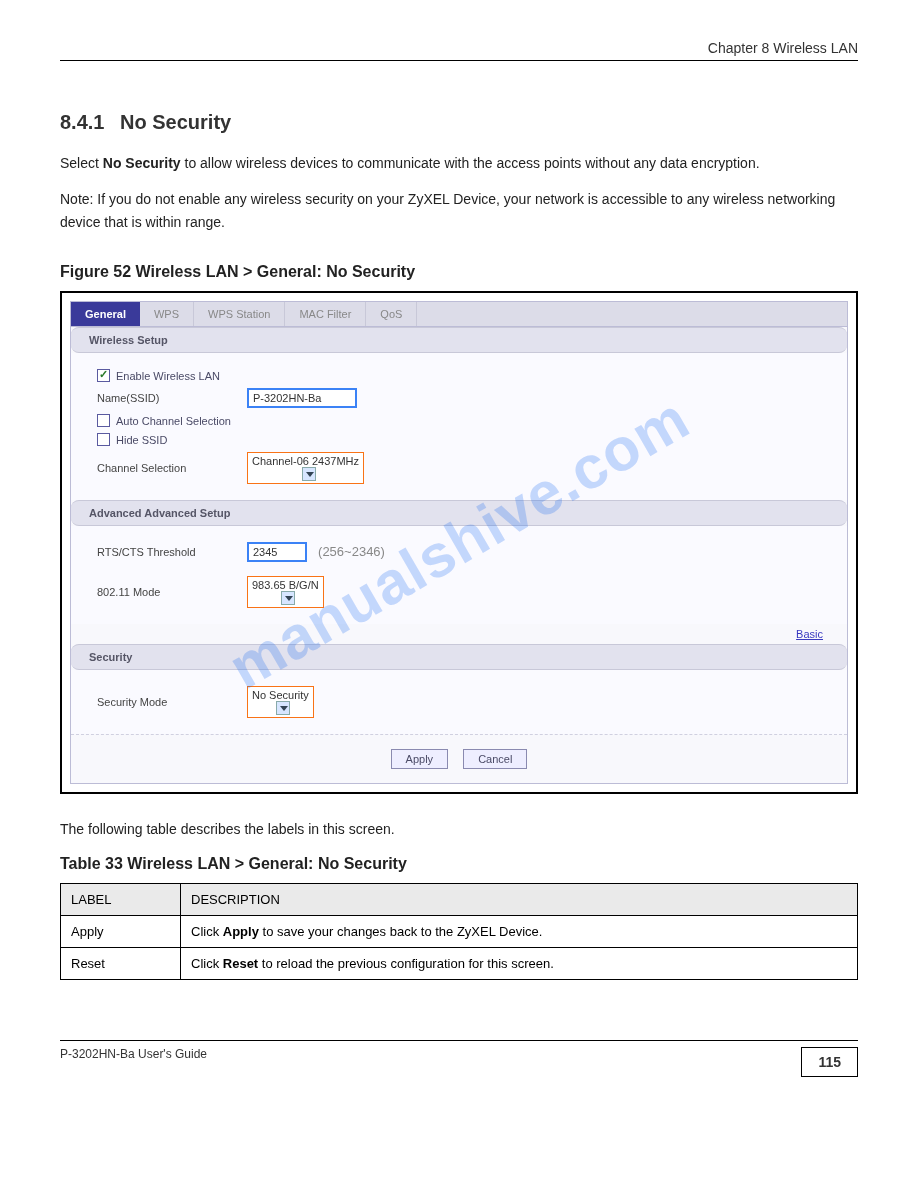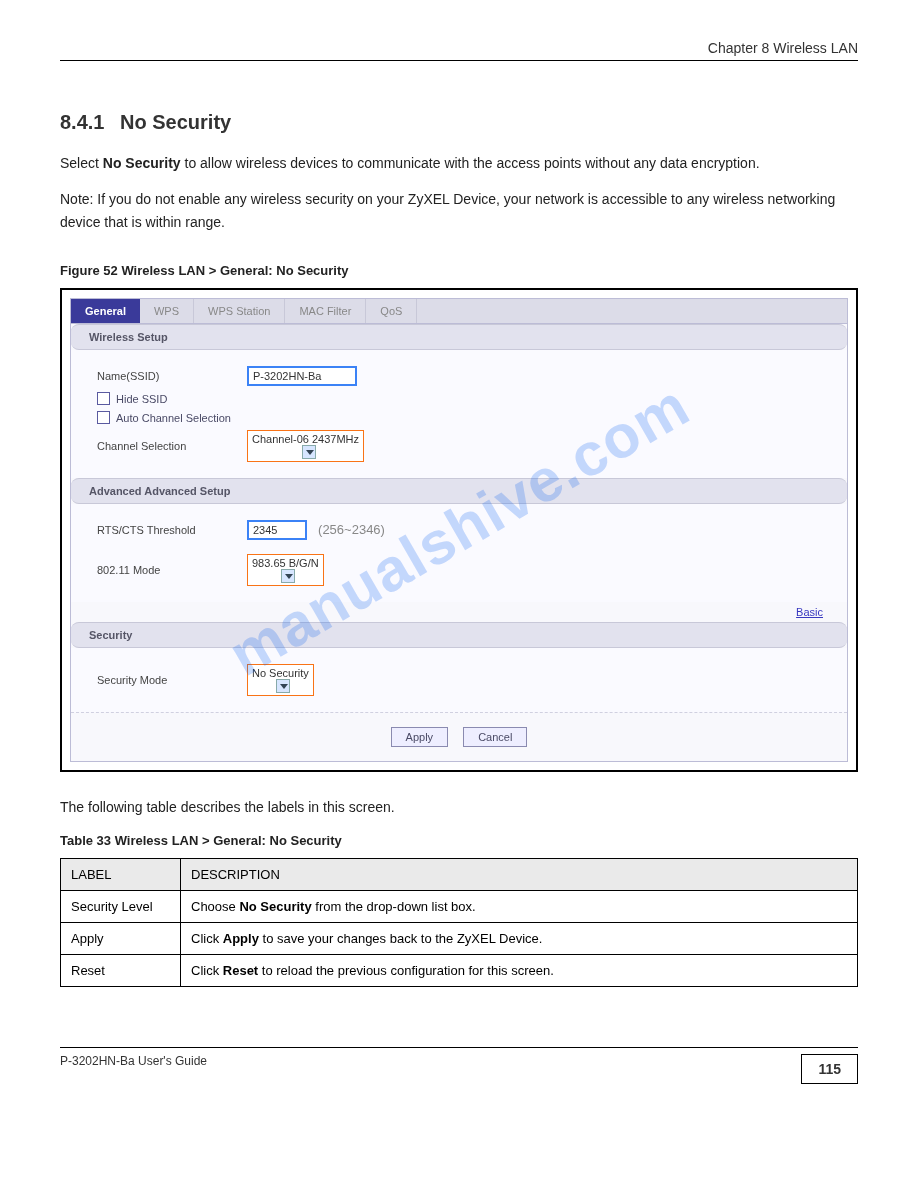--- a/index.html
+++ b/index.html
@@ -2,21 +2,21 @@
 <html><head>
 <meta charset="utf-8">
 <style>
   * { box-sizing: border-box; margin: 0; padding: 0; }
   body { background: #fff; font-family: Arial, sans-serif; width: 918px; margin: 0 auto; padding: 40px 60px; position: relative; }
   .page-rule { border: none; border-top: 1.5px solid #000; margin-bottom: 50px; }
   .heading { font-size: 20px; color: #333; margin-bottom: 18px; }
   .heading .num { font-weight: bold; margin-right: 10px; }
   .body-text { font-size: 14px; color: #222; line-height: 1.6; margin-bottom: 14px; }
   .body-text strong { font-weight: bold; }
-  .figure-caption { font-size: 13px; font-weight: bold; color: #222; margin: 30px 0 10px 0; }
+  .figure-caption { font-size: 16px; font-weight: bold; color: #222; margin: 30px 0 10px 0; }
 
   
   .panel { border: 2px solid #000; padding: 8px; background: #fff; position: relative; overflow: hidden; }
   .panel-inner { border: 1px solid #bcbcd6; background: #f8f8fc; font-size: 11px; color: #4a4a66; }
   .tabs { display: flex; background: #dcdce8; border-bottom: 1px solid #bcbcd6; }
   .tab { padding: 6px 14px; color: #888; font-size: 11px; border-right: 1px solid #c8c8d8; cursor: pointer; }
   .tab.active { background: #3a3a9a; color: #fff; font-weight: bold; border: none; }
   .section-header { background: #e2e2ee; color: #556; font-weight: bold; padding: 6px 18px; font-size: 11px; border-top: 1px solid #c8c8d8; border-bottom: 1px solid #c8c8d8; border-radius: 8px; }
   .section-body { padding: 10px 26px; background: #fafaff; }
   .form-row { display: flex; align-items: center; margin: 6px 0; }
@@ -71,30 +71,34 @@
       <div class="tab active">General</div>
       <div class="tab">WPS</div>
       <div class="tab">WPS Station</div>
       <div class="tab">MAC Filter</div>
       <div class="tab">QoS</div>
     </div>
 
     <div class="section-header">Wireless Setup</div>
     <div class="section-body">
       <div class="form-row">
+        <span class="checkbox checked"></span>
+        <span>Enable Wireless LAN</span>
+      </div>
+      <div class="form-row">
         <span class="lbl">Name(SSID)</span>
         <span class="ctrl"><input class="text-input" value="P-3202HN-Ba" style=""></span>
       </div>
       <div class="form-row">
         <span class="checkbox"></span>
-        <span>Hide SSID</span>
+        <span>Auto Channel Selection</span>
       </div>
       <div class="form-row">
         <span class="checkbox"></span>
-        <span>Auto Channel Selection</span>
+        <span>Hide SSID</span>
       </div>
       <div class="form-row">
         <span class="lbl">Channel Selection</span>
         <span class="ctrl"><span class="select">
               <span>Channel-06 2437MHz</span>
               <span class="sel-arrow"></span>
             </span></span>
       </div>
     </div>
 
@@ -139,24 +143,20 @@
 
 <table class="desc-table">
   <thead>
     <tr>
       <th style="width:120px">LABEL</th>
       <th>DESCRIPTION</th>
     </tr>
   </thead>
   <tbody>
     <tr>
-      <td>Security Level</td>
-      <td>Choose <strong>No Security</strong> from the drop-down list box.</td>
-    </tr>
-    <tr>
       <td>Apply</td>
       <td>Click <strong>Apply</strong> to save your changes back to the ZyXEL Device.</td>
     </tr>
     <tr>
       <td>Reset</td>
       <td>Click <strong>Reset</strong> to reload the previous configuration for this screen.</td>
     </tr>
   </tbody>
 </table>
 

